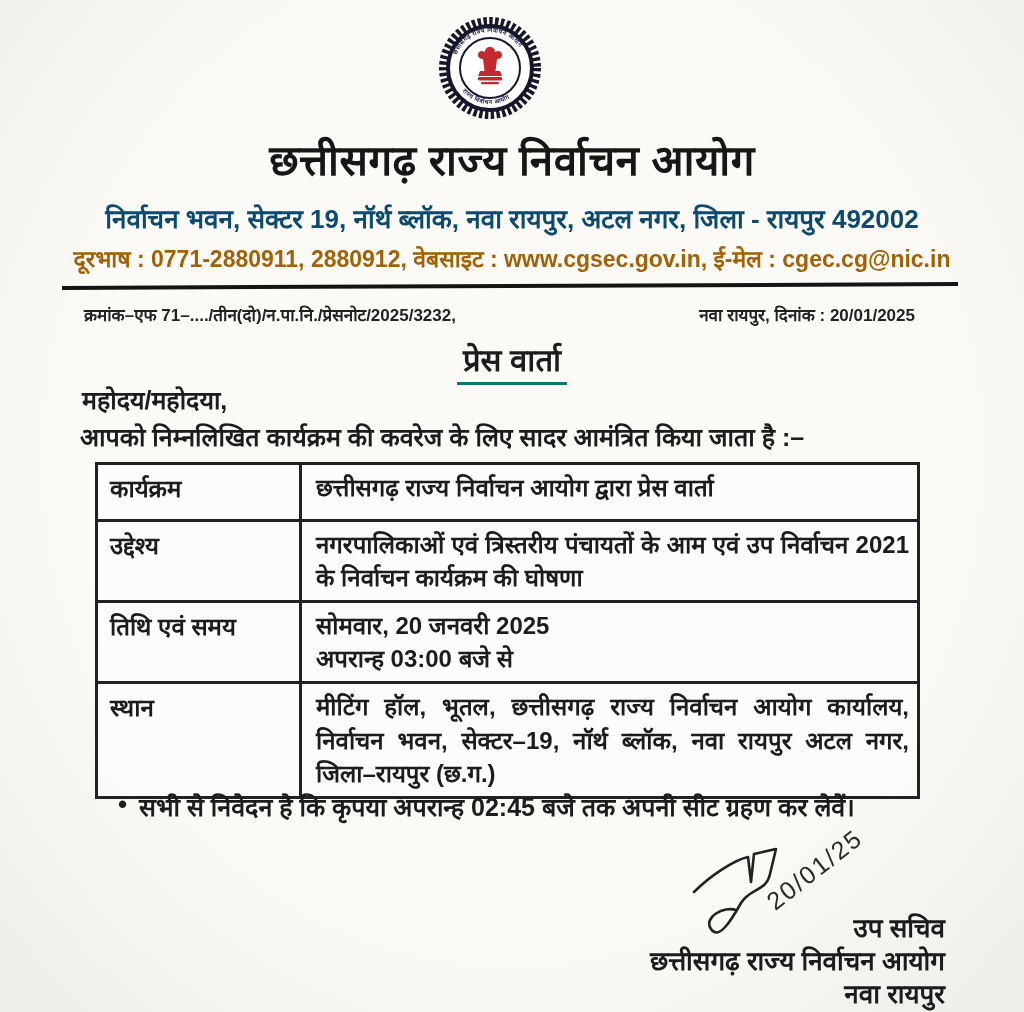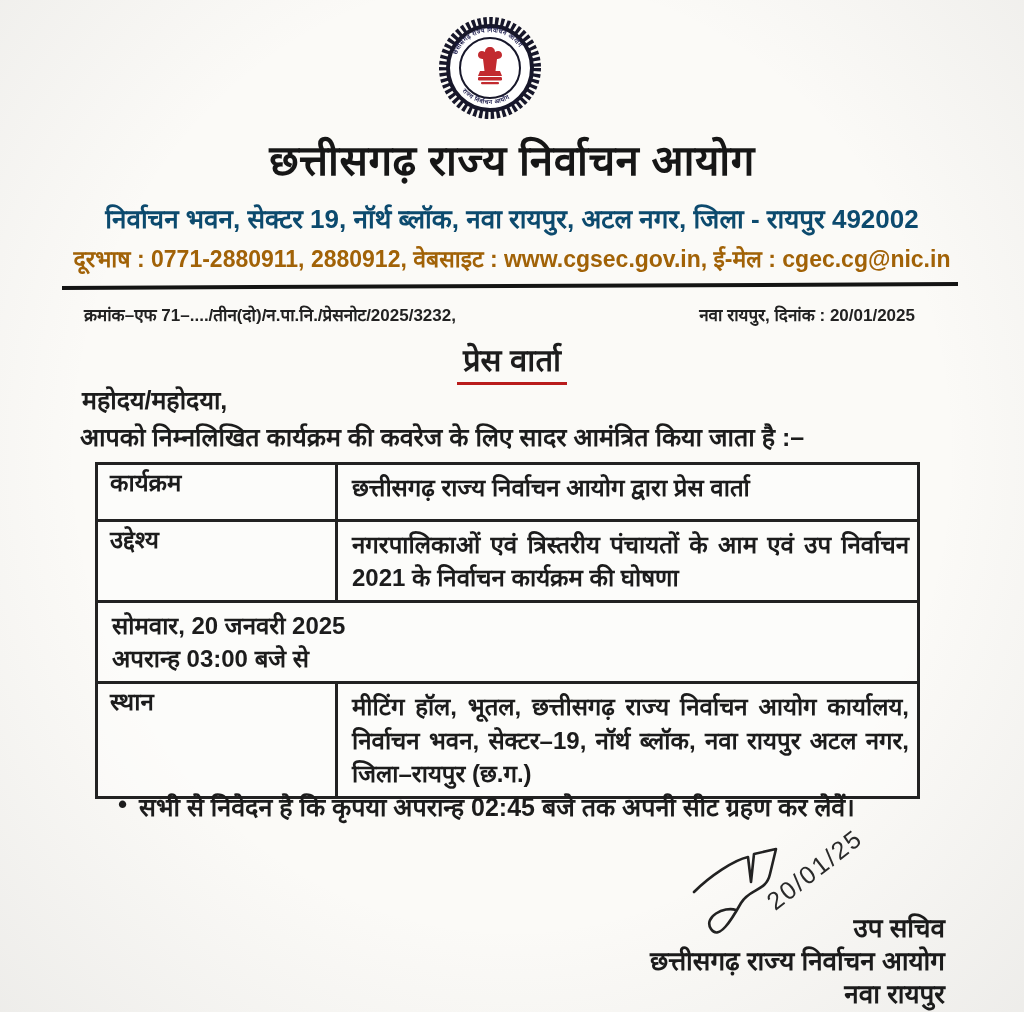--- a/index.html
+++ b/index.html
@@ -33,33 +33,33 @@
   .ref-line{
     position:absolute;top:303px;left:84px;width:831px;
     display:flex;justify-content:space-between;
     font-size:17px;font-weight:700;color:#222;
   }
   .press-heading{
     position:absolute;top:338px;left:0;width:1024px;text-align:center;
   }
   .press-heading span{
     display:inline-block;font-size:31px;font-weight:700;
-    border-bottom:3px solid #b91c1c;padding:0 6px 2px 6px;
+    border-bottom:3px solid #0f766e;padding:0 6px 2px 6px;
   }
   .salutation{position:absolute;top:382px;left:82px;font-size:25px;font-weight:700;}
   .intro{position:absolute;top:419px;left:80px;width:860px;font-size:25px;font-weight:700;}
   .invite-table{
     position:absolute;top:462px;left:95px;width:825px;
     border:3px solid #222;box-sizing:border-box;background:rgba(255,255,255,0.4);
   }
   .t-row{display:flex;border-bottom:3px solid #222;}
   .t-row:last-child{border-bottom:none;justify-content:center;}
   .t-label{
-    width:240px;box-sizing:border-box;border-right:3px solid #222;
-    padding:0 4px 6px 12px;font-size:24px;font-weight:700;
+    width:204px;box-sizing:border-box;border-right:3px solid #222;
+    padding:6px 4px 6px 12px;font-size:24px;font-weight:700;
   }
   .t-value{
     flex:1;box-sizing:border-box;padding:6px 8px 6px 14px;
     font-size:24px;font-weight:700;line-height:1.38;
     text-align:justify;white-space:pre-line;
   }
   .h1{min-height:54px;} .h2{min-height:74px;} .h3{min-height:67px;} .h4{min-height:96px;}
   .note{
     position:absolute;top:789px;left:118px;width:810px;
     font-size:25px;font-weight:700;display:flex;align-items:flex-start;gap:12px;
@@ -127,20 +127,21 @@
 <div class="invite-table">
   <div class="t-row h1">
     <div class="t-label">कार्यक्रम</div>
     <div class="t-value">छत्तीसगढ़ राज्य निर्वाचन आयोग द्वारा प्रेस वार्ता</div>
   </div>
   <div class="t-row h2">
     <div class="t-label">उद्देश्य</div>
     <div class="t-value">नगरपालिकाओं एवं त्रिस्तरीय पंचायतों के आम एवं उप निर्वाचन 2021 के निर्वाचन कार्यक्रम की घोषणा</div>
   </div>
   <div class="t-row h3">
+    <div class="t-label">तिथि एवं समय</div>
     <div class="t-value" style="text-align:left">सोमवार, 20 जनवरी 2025
 अपरान्ह 03:00 बजे से</div>
   </div>
   <div class="t-row h4">
     <div class="t-label">स्थान</div>
     <div class="t-value">मीटिंग हॉल, भूतल, छत्तीसगढ़ राज्य निर्वाचन आयोग कार्यालय, निर्वाचन भवन, सेक्टर–19, नॉर्थ ब्लॉक, नवा रायपुर अटल नगर, जिला–रायपुर (छ.ग.)</div>
   </div>
 </div>
 
 <div class="note">

